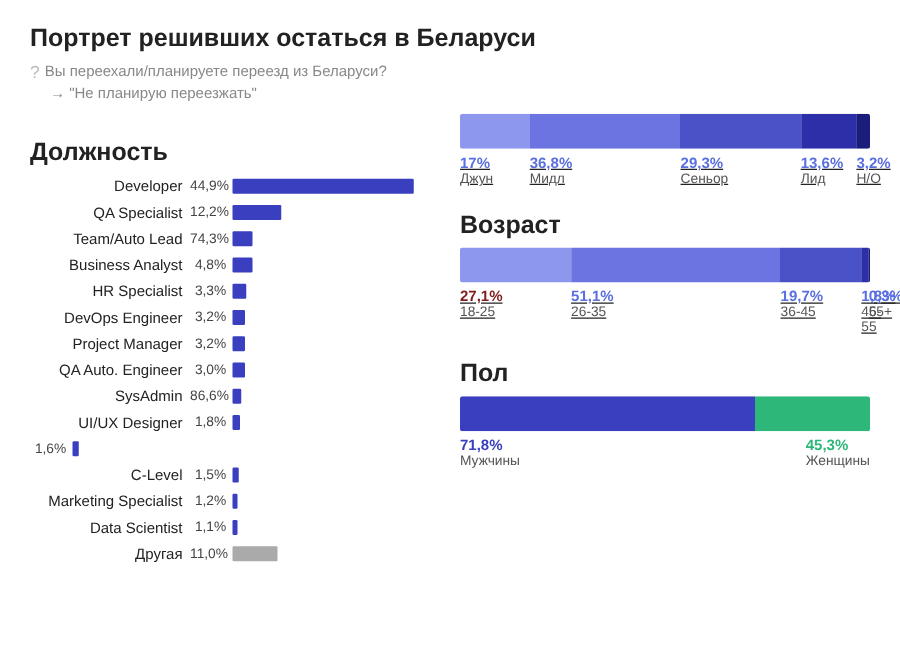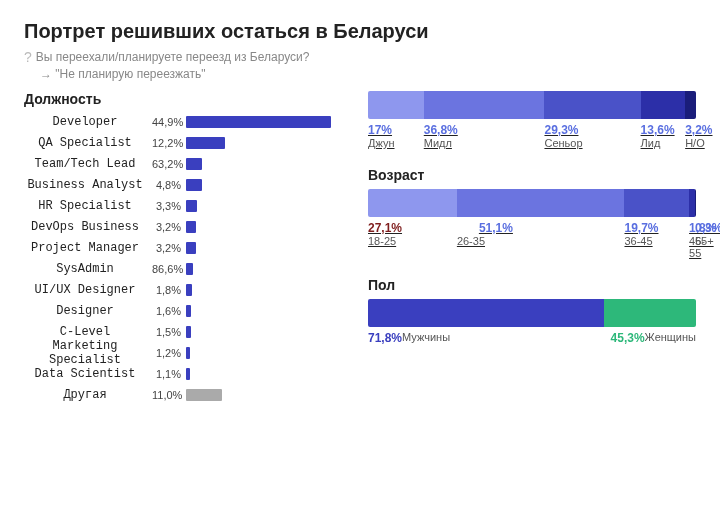--- a/index.html
+++ b/index.html
@@ -34,37 +34,37 @@
       display: flex;
       gap: 24px;
       margin-top: 8px;
     }
     
     .left-panel {
       width: 320px;
       flex-shrink: 0;
     }
     .section-title {
-      font-size: 14px;
+      font-size: 20px;
       font-weight: bold;
       margin-bottom: 6px;
+      margin-top: 20px;
     }
     .bar-row {
       display: flex;
       align-items: center;
       margin-bottom: 3px;
       height: 18px;
     }
     .bar-label {
       font-size: 12px;
       width: 128px;
-      text-align: center;
+      text-align: right;
       padding-right: 6px;
       flex-shrink: 0;
-      font-family: Liberation Mono, monospace;
     }
     .bar-pct {
       font-size: 11px;
       width: 34px;
       text-align: right;
       padding-right: 5px;
       color: #444;
       flex-shrink: 0;
     }
     .bar-track {
@@ -125,20 +125,21 @@
       overflow: hidden;
       margin-bottom: 4px;
     }
     .gender-labels {
       display: flex;
       width: 100%;
       justify-content: space-between;
     }
     .gender-label-item {
       display: flex;
+      flex-direction: column;
     }
     .gender-label-pct {
       font-size: 12px;
       font-weight: bold;
     }
     .gender-label-text {
       font-size: 11px;
       color: #555;
     }
   </style>
@@ -165,70 +166,76 @@
           </div>
         </div>
         <div class="bar-row">
           <div class="bar-label">QA Specialist</div>
           <div class="bar-pct">12,2%</div>
           <div class="bar-track">
             <div class="bar-fill blue" style="width: 39.3987px;"></div>
           </div>
         </div>
         <div class="bar-row">
-          <div class="bar-label">Team/Tech Lead</div>
-          <div class="bar-pct">63,2%</div>
+          <div class="bar-label">Team/Auto Lead</div>
+          <div class="bar-pct">74,3%</div>
           <div class="bar-track">
             <div class="bar-fill blue" style="width: 15.8241px;"></div>
           </div>
         </div>
         <div class="bar-row">
           <div class="bar-label">Business Analyst</div>
           <div class="bar-pct">4,8%</div>
           <div class="bar-track">
             <div class="bar-fill blue" style="width: 15.5011px;"></div>
           </div>
         </div>
         <div class="bar-row">
           <div class="bar-label">HR Specialist</div>
           <div class="bar-pct">3,3%</div>
           <div class="bar-track">
             <div class="bar-fill blue" style="width: 10.657px;"></div>
           </div>
         </div>
         <div class="bar-row">
-          <div class="bar-label">DevOps Business</div>
+          <div class="bar-label">DevOps Engineer</div>
           <div class="bar-pct">3,2%</div>
           <div class="bar-track">
             <div class="bar-fill blue" style="width: 10.3341px;"></div>
           </div>
         </div>
         <div class="bar-row">
           <div class="bar-label">Project Manager</div>
           <div class="bar-pct">3,2%</div>
           <div class="bar-track">
             <div class="bar-fill blue" style="width: 10.3341px;"></div>
           </div>
         </div>
         <div class="bar-row">
+          <div class="bar-label">QA Auto. Engineer</div>
+          <div class="bar-pct">3,0%</div>
+          <div class="bar-track">
+            <div class="bar-fill blue" style="width: 9.6882px;"></div>
+          </div>
+        </div>
+        <div class="bar-row">
           <div class="bar-label">SysAdmin</div>
           <div class="bar-pct">86,6%</div>
           <div class="bar-track">
             <div class="bar-fill blue" style="width: 7.10468px;"></div>
           </div>
         </div>
         <div class="bar-row">
           <div class="bar-label">UI/UX Designer</div>
           <div class="bar-pct">1,8%</div>
           <div class="bar-track">
             <div class="bar-fill blue" style="width: 5.81292px;"></div>
           </div>
         </div>
         <div class="bar-row">
-          <div class="bar-label">Designer</div>
           <div class="bar-pct">1,6%</div>
           <div class="bar-track">
             <div class="bar-fill blue" style="width: 5.16704px;"></div>
           </div>
         </div>
         <div class="bar-row">
           <div class="bar-label">C-Level</div>
           <div class="bar-pct">1,5%</div>
           <div class="bar-track">
             <div class="bar-fill blue" style="width: 4.8441px;"></div>
@@ -300,21 +307,21 @@
           <div style="width: 19.7%; background: rgb(74, 82, 200); height: 100%;"></div>
           <div style="width: 1.8%; background: rgb(44, 47, 168); height: 100%;"></div>
           <div style="width: 0.3%; background: rgb(26, 29, 122); height: 100%;"></div>
         </div>
       <div class="stacked-labels" id="age-labels">
           <div class="stacked-label-item" style="width: 27.1%;">
             <div class="stacked-label-pct" style="color: #7f1d1d;">27,1%</div>
             <div class="stacked-label-text">18-25</div>
           </div>
           <div class="stacked-label-item" style="width: 51.1%;">
-            <div class="stacked-label-pct" style="color: rgb(90, 111, 224); margin-left: 22px;">51,1%</div>
+            <div class="stacked-label-pct" style="color: rgb(90, 111, 224);">51,1%</div>
             <div class="stacked-label-text">26-35</div>
           </div>
           <div class="stacked-label-item" style="width: 19.7%; text-align: center;">
             <div class="stacked-label-pct" style="color: rgb(90, 111, 224);">19,7%</div>
             <div class="stacked-label-text">36-45</div>
           </div>
           <div class="stacked-label-item" style="width: 1.8%;">
             <div class="stacked-label-pct" style="color: rgb(90, 111, 224);">1,8%</div>
             <div class="stacked-label-text">46-55</div>
           </div>

